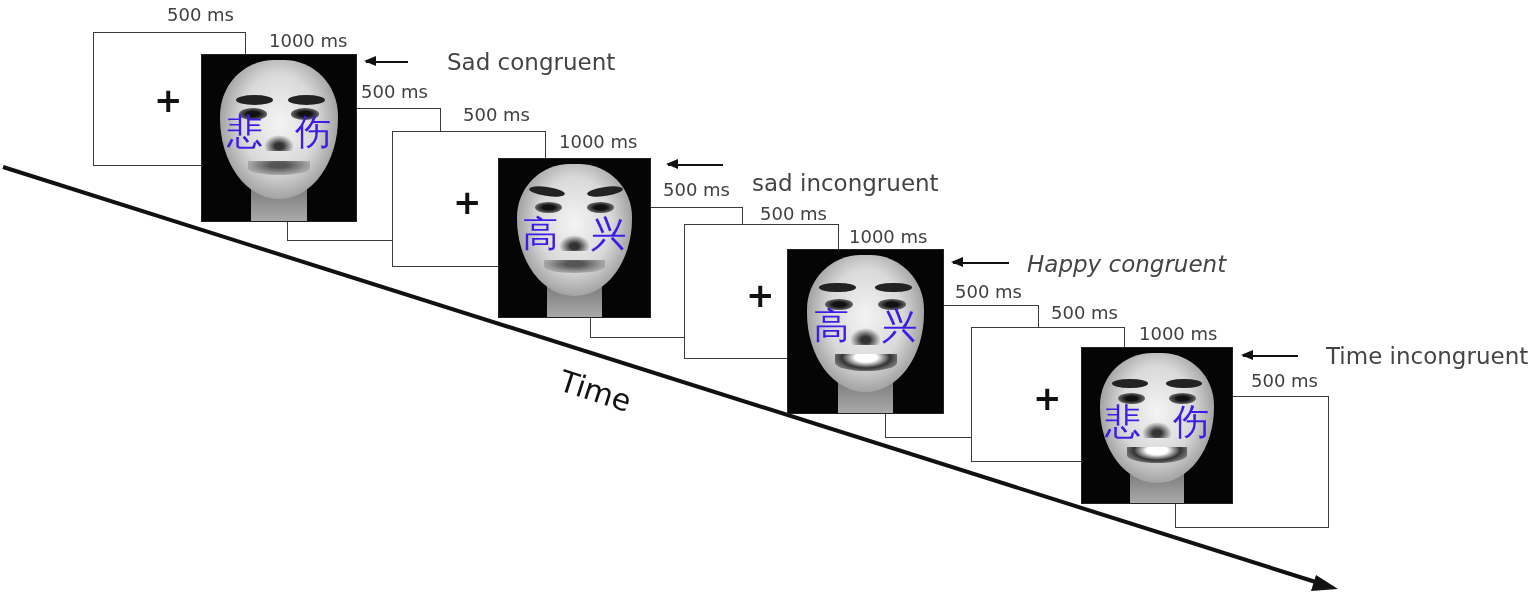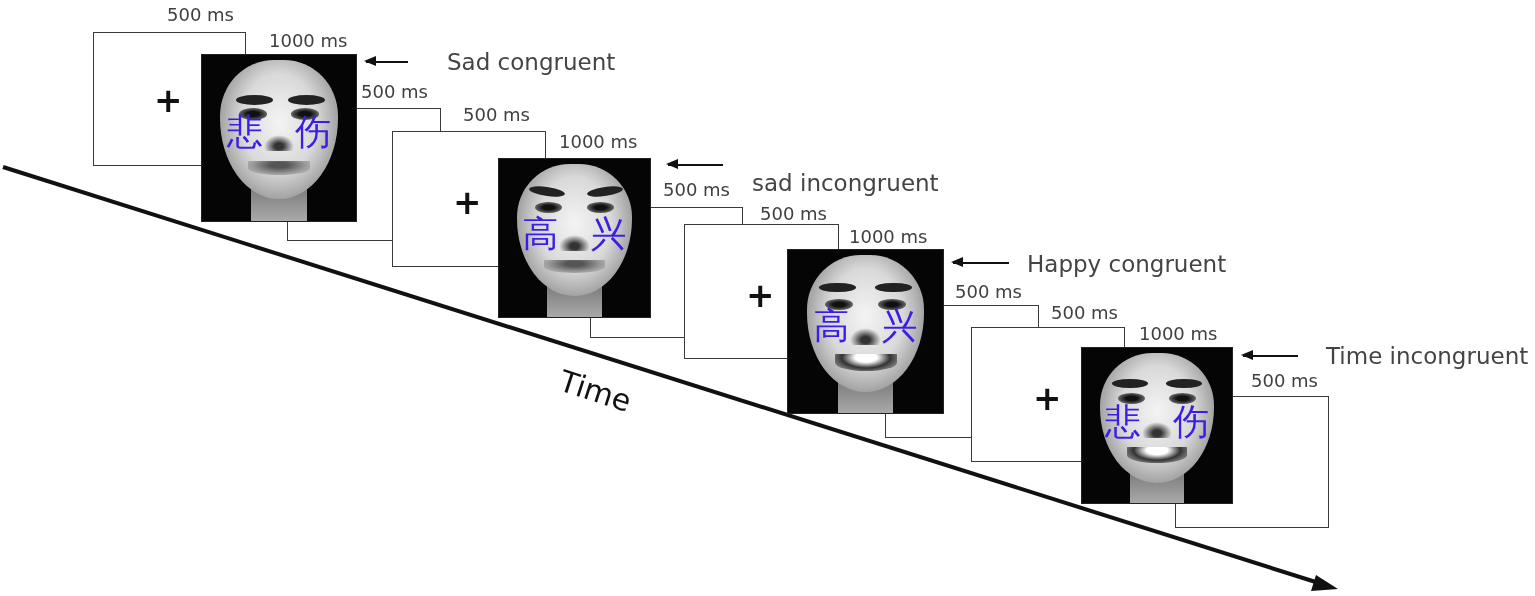--- a/index.html
+++ b/index.html
@@ -100,21 +100,21 @@
   <div class="brow" style="left:20%; top:20%;"></div>
     <div class="brow" style="left:56%; top:20%;"></div>
   <div class="eye" style="left:24%; top:30%;"></div>
     <div class="eye" style="left:58%; top:30%;"></div>
   <div class="nose"></div>
     <div class="mouth smile"></div>
   <div class="words"><span>高</span><span style="width:26px"></span><span>兴</span></div>
 </div>
 <div class="dur" style="left:849px; top:228px;">1000 ms</div>
 <div class="ptr" style="left:953px; top:262px; width:56px;"></div>
-<div class="cond" style="left:1027px; top:253px;">Happy congruent</div>
+<div class="cond" style="left:1027px; top:253px;font-style:italic;">Happy congruent</div>
 
 <div class="box" style="left:971px; top:327px; width:154px; height:135px;">
   <div class="fix-cross" style="left:61px; top:53px;">+</div>
 </div>
 <div class="dur" style="left:1051px; top:304px;">500 ms</div>
 
 <div class="box" style="left:1175px; top:396px; width:154px; height:132px;"></div>
 <div class="dur" style="left:1251px; top:372px;">500 ms</div>
 
 <div class="face" style="left:1081px; top:347px; width:152px; height:157px;">

